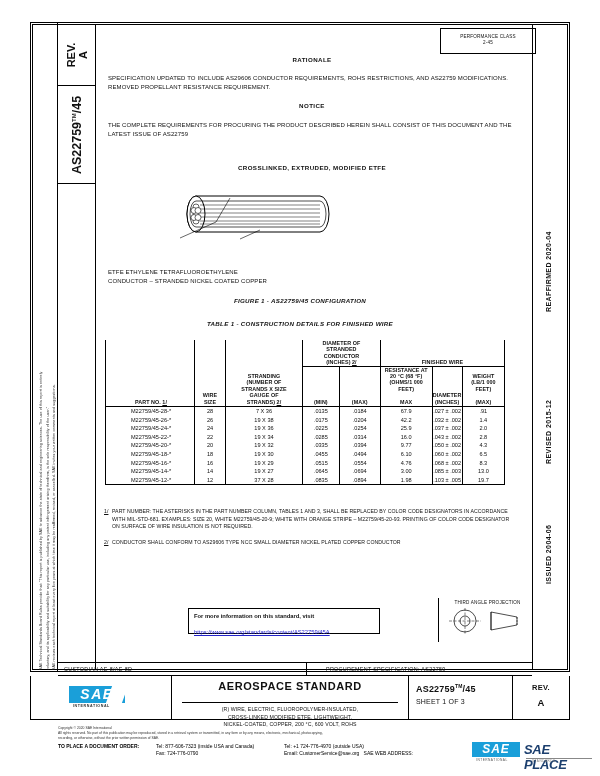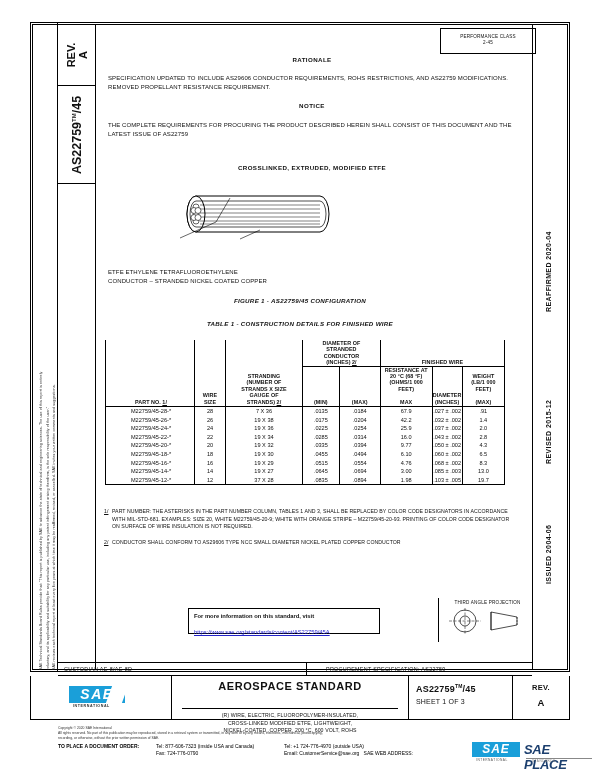--- a/index.html
+++ b/index.html
@@ -108,21 +108,21 @@
   .tblock{position:absolute;left:30px;top:676px;width:540px;height:44px;
           border:1.6px solid #000;border-top:none;box-sizing:border-box;
           display:flex;}
   .tb-logo{width:140px;border-right:1.2px solid #000;position:relative;
            display:flex;align-items:center;justify-content:center;}
   .tb-mid{flex:1;border-right:1.2px solid #000;position:relative;text-align:center;}
   .tb-right{width:96px;border-right:1.2px solid #000;position:relative;padding:7px 0 0 7px;}
   .tb-rev{width:56px;position:relative;text-align:center;padding-top:7px;}
 
   .as-title{font-size:11px;font-weight:bold;letter-spacing:.6px;margin-top:4px;
-            border-bottom:1.2px solid #000;padding-bottom:16px;
+            border-bottom:1.2px solid #000;padding-bottom:10px;
             margin-left:10px;margin-right:10px;}
   .as-sub{font-size:5.2px;line-height:7.6px;margin-top:3px;letter-spacing:.1px;}
   .asnum{font-size:9px;font-weight:bold;letter-spacing:.2px;}
   .asnum .tm{font-size:5px;vertical-align:super;}
   .assheet{font-size:7px;margin-top:4px;letter-spacing:.2px;}
   .revlbl{font-size:7.5px;font-weight:bold;letter-spacing:.3px;}
   .revval{font-size:9.5px;font-weight:bold;margin-top:5px;}
 
   
   .saelogo{position:relative;width:64px;height:24px;}

